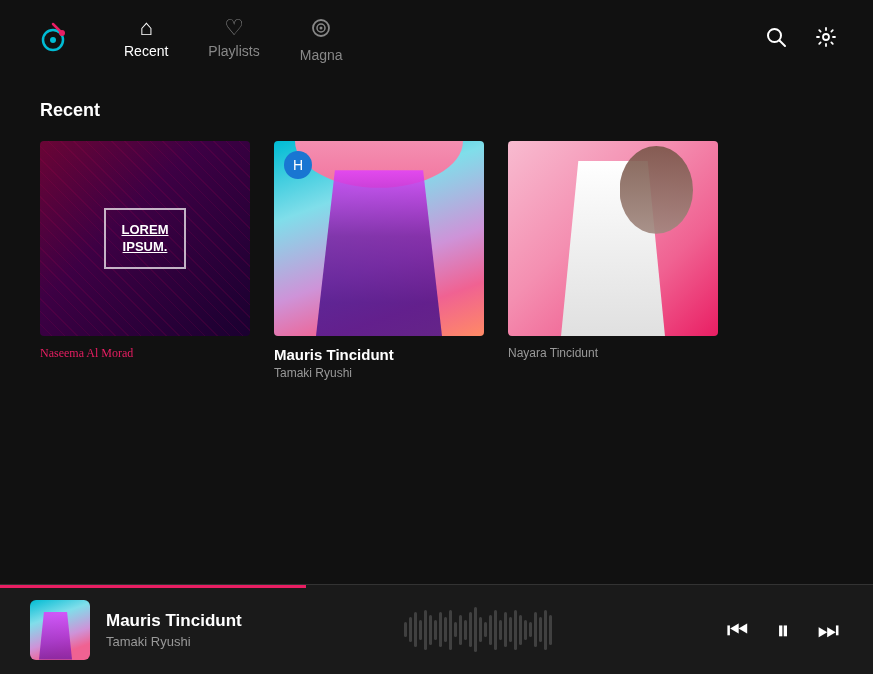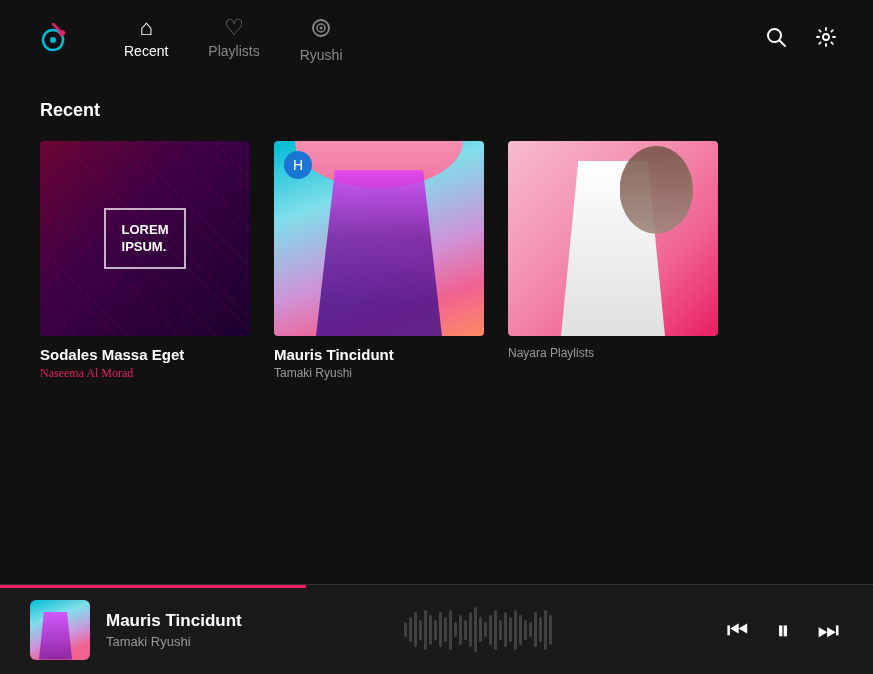--- a/index.html
+++ b/index.html
@@ -132,22 +132,23 @@
           transparent,
           transparent 8px,
           rgba(180,0,80,0.15) 8px,
           rgba(180,0,80,0.15) 9px
         );
     }
 
     .lorem-box {
       border: 2px solid rgba(255,255,255,0.7);
       padding: 12px 16px;
-      text-align: left;
+      text-align: center;
       z-index: 1;
+      text-decoration: underline;
     }
 
     .lorem-box span {
       font-size: 13px;
       font-weight: 700;
       color: #fff;
       line-height: 1.3;
       display: block;
     }
 
@@ -374,21 +375,21 @@
       <span class="nav-label">Playlists</span>
     </div>
     <div class="nav-item">
       <span class="nav-icon">
         <svg width="22" height="22" viewBox="0 0 22 22" fill="none">
           <circle cx="11" cy="11" r="8" stroke="#888" stroke-width="1.8" fill="none"></circle>
           <circle cx="11" cy="11" r="4" stroke="#888" stroke-width="1.5" fill="none"></circle>
           <circle cx="11" cy="11" r="1.5" fill="#888"></circle>
         </svg>
       </span>
-      <span class="nav-label">Ryushi</span>
+      <span class="nav-label">Magna</span>
     </div>
   </nav>
 
   <div class="header-actions">
     <button class="icon-btn">
       <svg width="22" height="22" viewBox="0 0 22 22" fill="none">
         <circle cx="9.5" cy="9.5" r="6.5" stroke="#fff" stroke-width="2"></circle>
         <line x1="14.5" y1="14.5" x2="20" y2="20" stroke="#fff" stroke-width="2" stroke-linecap="round"></line>
       </svg>
     </button>
@@ -408,40 +409,39 @@
 
     <div class="card">
       <div class="card-image">
         <div class="card-img-1">
           <div class="lorem-box">
             <span>LOREM</span>
             <span>IPSUM.</span>
           </div>
         </div>
       </div>
-      <div class="card-title">Sodales Massa Eget</div>
       <div class="card-subtitle">Naseema Al Morad</div>
     </div>
 
     <div class="card">
       <div class="card-image">
         <div class="card-img-2">
           <div class="card-img-2-hair"></div>
           <div class="headphone-badge">H</div>
         </div>
       </div>
       <div class="card-title">Mauris Tincidunt</div>
       <div class="card-subtitle">Tamaki Ryushi</div>
     </div>
 
     <div class="card">
       <div class="card-image">
         <div class="card-img-3"></div>
       </div>
-      <div class="card-subtitle">Nayara Playlists</div>
+      <div class="card-subtitle">Nayara Tincidunt</div>
     </div>
 
   </div>
 </main>
 
 <div class="player-bar">
   <div class="progress-line"></div>
 
   <div class="player-thumb"></div>
 

